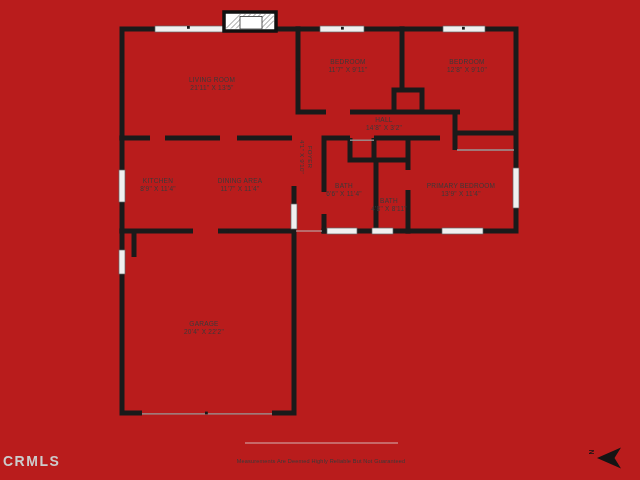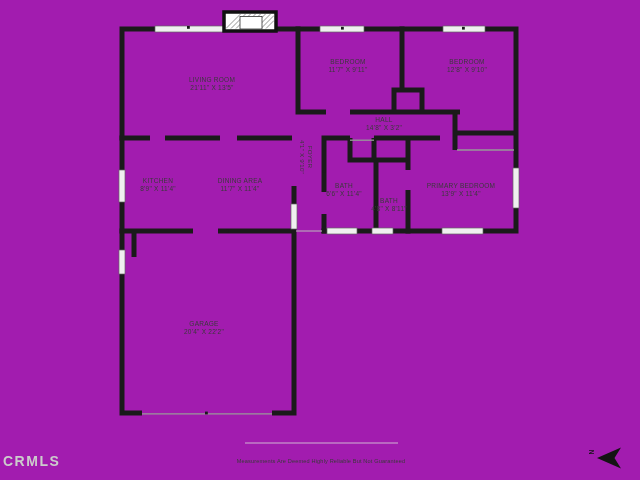--- a/index.html
+++ b/index.html
@@ -1,16 +1,16 @@
 <!DOCTYPE html>
 <html><head>
 <meta charset="utf-8">
 <style>
   html,body{margin:0;padding:0;background:#ffffff;}
-  #stage{position:relative;width:640px;height:480px;background:#a21caf;overflow:hidden;}
+  #stage{position:relative;width:640px;height:480px;background:#b91c1c;overflow:hidden;}
   svg{position:absolute;left:0;top:0;}
   svg text{font-family:"Liberation Sans", sans-serif;}
   .room-name, .room-dims{font-size:6.5px;letter-spacing:0.25px;text-anchor:middle;}
   .foyer-text{font-size:6.2px;letter-spacing:0.2px;text-anchor:middle;}
   .watermark{font-size:14px;font-weight:700;letter-spacing:1.5px;}
   .disclaimer{font-size:5.6px;letter-spacing:0.15px;text-anchor:middle;}
   .compass-n{font-size:6.5px;font-weight:700;text-anchor:middle;}
 </style>
 </head>
 <body>

